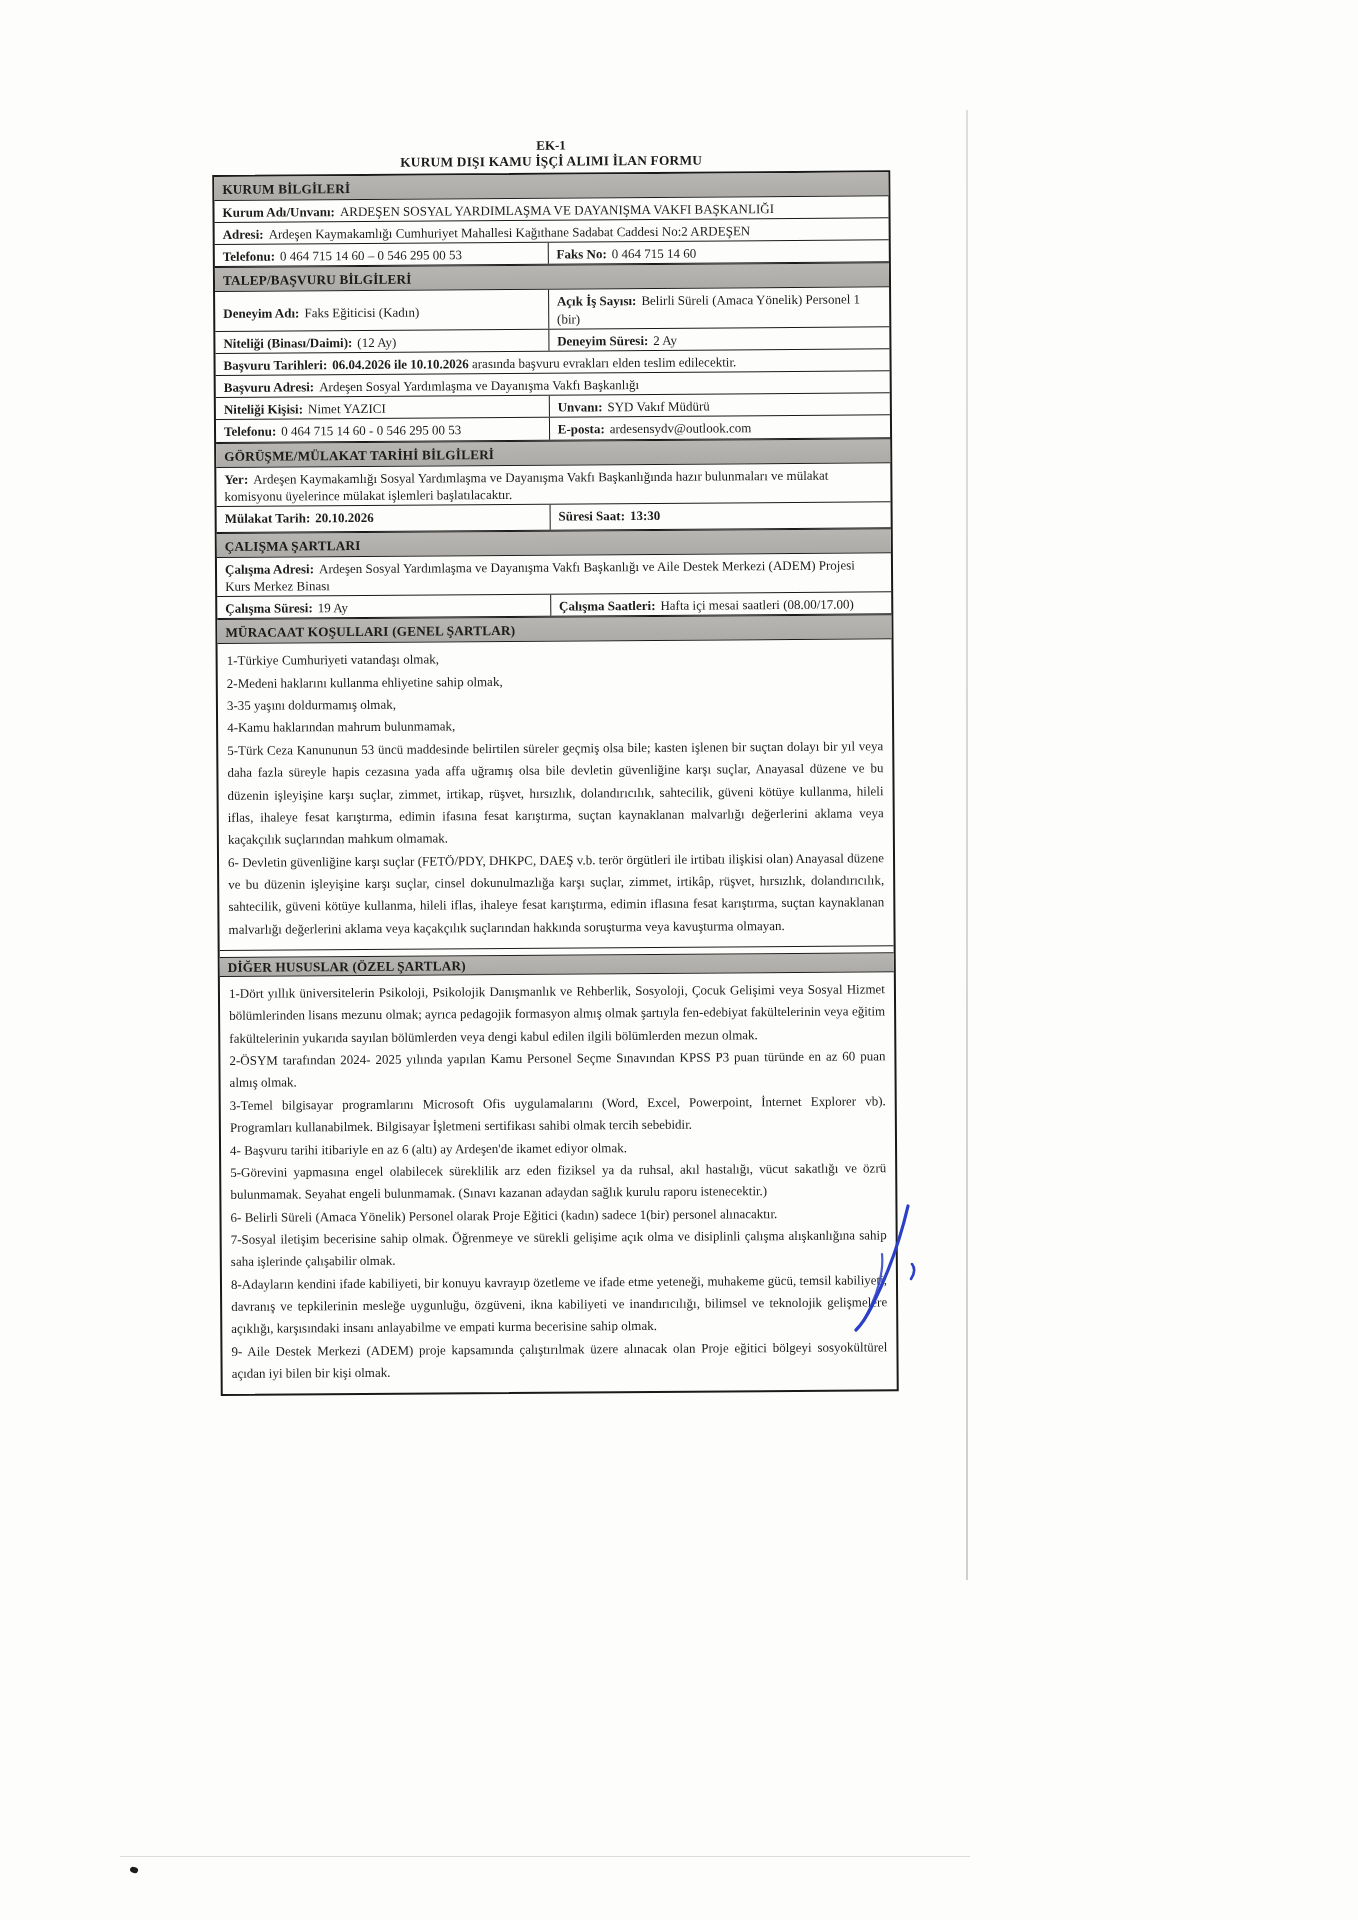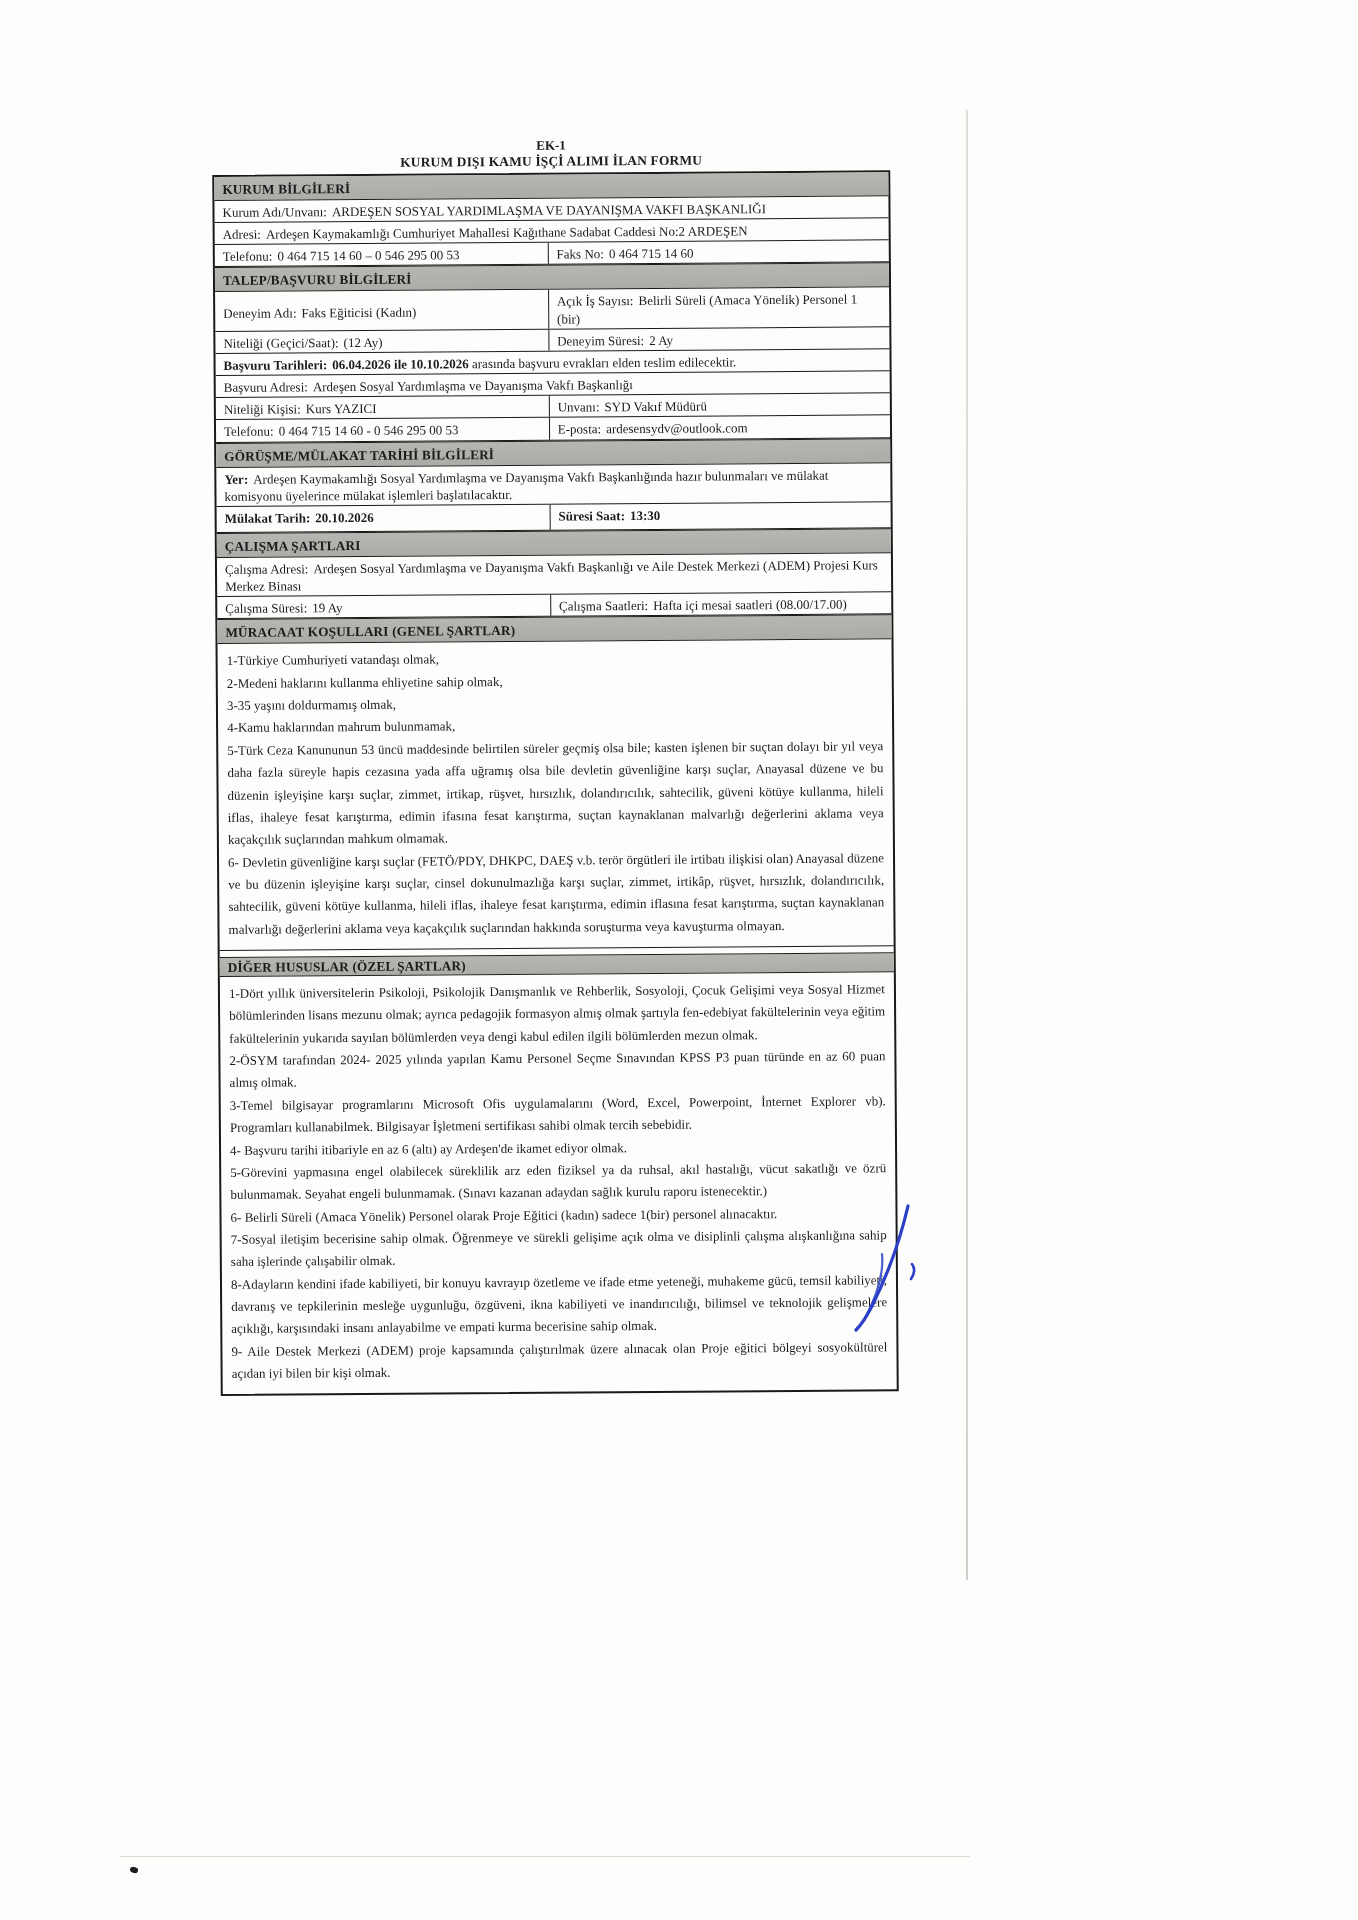--- a/index.html
+++ b/index.html
@@ -37,21 +37,21 @@
   .sec-h.first{border-top:none;}
   .sec-h.thin{margin-top:6px;padding:2px 8px 1px;}
   .row{border-bottom:1px solid #1a1a1a;font-size:13px;line-height:1.32;padding:3px 8px 1px;}
   .row.split{display:flex;padding:0;}
   .cl{flex:0 0 47%;padding:3px 8px 1px;border-right:1px solid #1a1a1a;}
   .cr{flex:1 1 auto;padding:3px 8px 1px;}
   .row.tall{min-height:35px;}
   .row.tall .cl{padding-top:13px;}
   .row.tall .cr{padding-top:3px;}
   .row.mid{min-height:25px;}
-  .lbl{margin-right:5px;}
+  .lbl{margin-right:5px;font-weight:bold;}
   .bold{font-weight:bold;}
   .cellblock{border-bottom:1px solid #1a1a1a;padding:6px 9px 9px;}
   .cellblock.last{border-bottom:none;}
   .cellblock p{margin:0;font-size:13px;line-height:1.72;text-align:justify;}
   .sig{position:absolute;left:848px;top:1202px;width:74px;height:136px;}
 </style>
 </head>
 <body>
 
 <div class="doc">
@@ -80,35 +80,35 @@
     <div class="row split tall">
       <div class="cl">
         <span class="lbl">Deneyim Adı:</span><span class="val">Faks Eğiticisi (Kadın)</span>
       </div>
       <div class="cr">
         <span class="lbl">Açık İş Sayısı:</span><span class="val">Belirli Süreli (Amaca Yönelik) Personel 1 (bir)</span>
       </div>
     </div>
     <div class="row split">
       <div class="cl">
-        <span class="lbl">Niteliği (Geçici/Saat):</span><span class="val">(12 Ay)</span>
+        <span class="lbl">Niteliği (Binası/Daimi):</span><span class="val">(12 Ay)</span>
       </div>
       <div class="cr">
         <span class="lbl">Deneyim Süresi:</span><span class="val">2 Ay</span>
       </div>
     </div>
     <div class="row">
       <span class="lbl bold">Başvuru Tarihleri:</span><span class="val bold">06.04.2026 ile 10.10.2026</span> <span class="val">arasında başvuru evrakları elden teslim edilecektir.</span>
     </div>
     <div class="row">
       <span class="lbl">Başvuru Adresi:</span><span class="val">Ardeşen Sosyal Yardımlaşma ve Dayanışma Vakfı Başkanlığı</span>
     </div>
     <div class="row split">
       <div class="cl">
-        <span class="lbl">Niteliği Kişisi:</span><span class="val">Kurs YAZICI</span>
+        <span class="lbl">Niteliği Kişisi:</span><span class="val">Nimet YAZICI</span>
       </div>
       <div class="cr">
         <span class="lbl">Unvanı:</span><span class="val">SYD Vakıf Müdürü</span>
       </div>
     </div>
     <div class="row split">
       <div class="cl">
         <span class="lbl">Telefonu:</span><span class="val">0 464 715 14 60 - 0 546 295 00 53</span>
       </div>
       <div class="cr">

